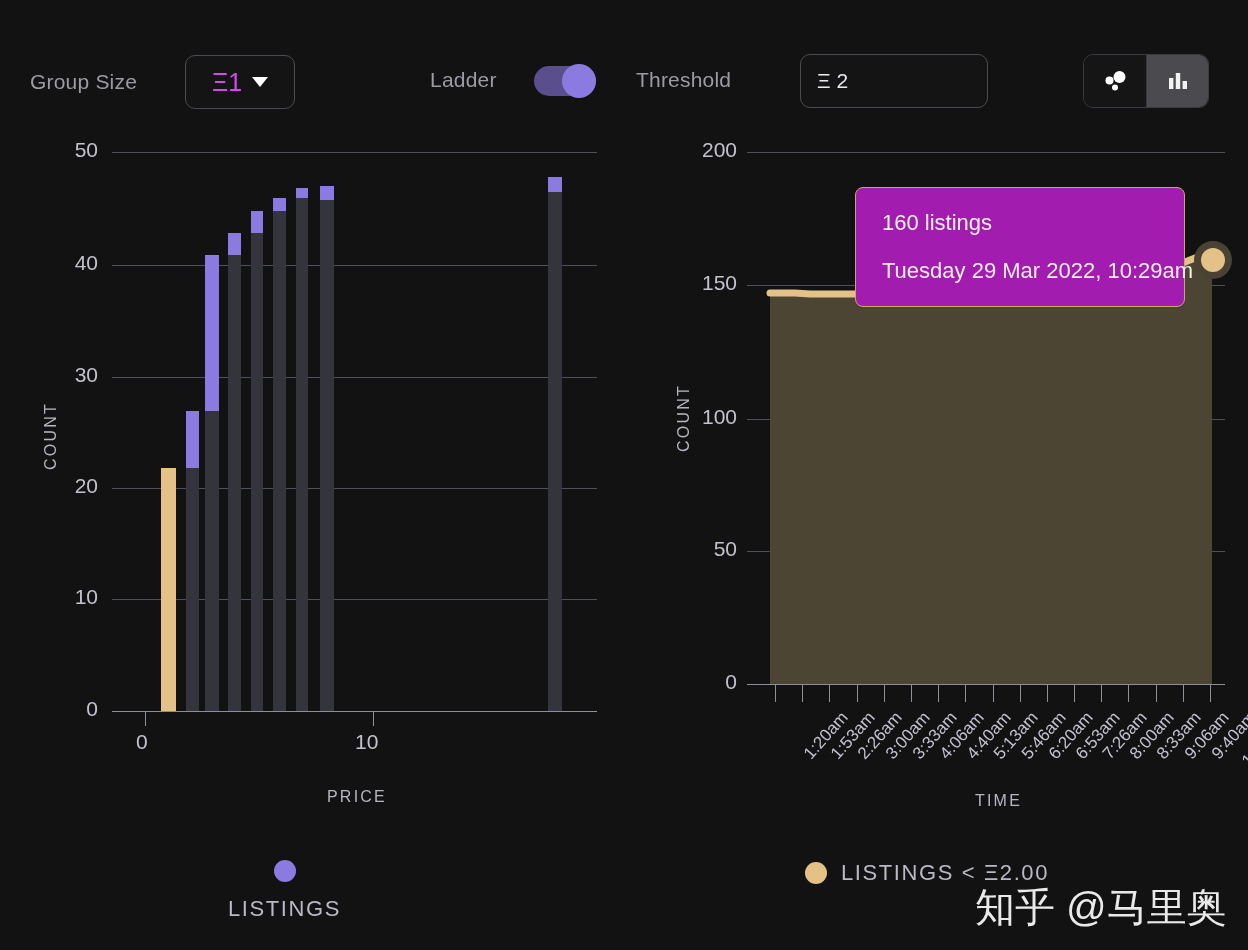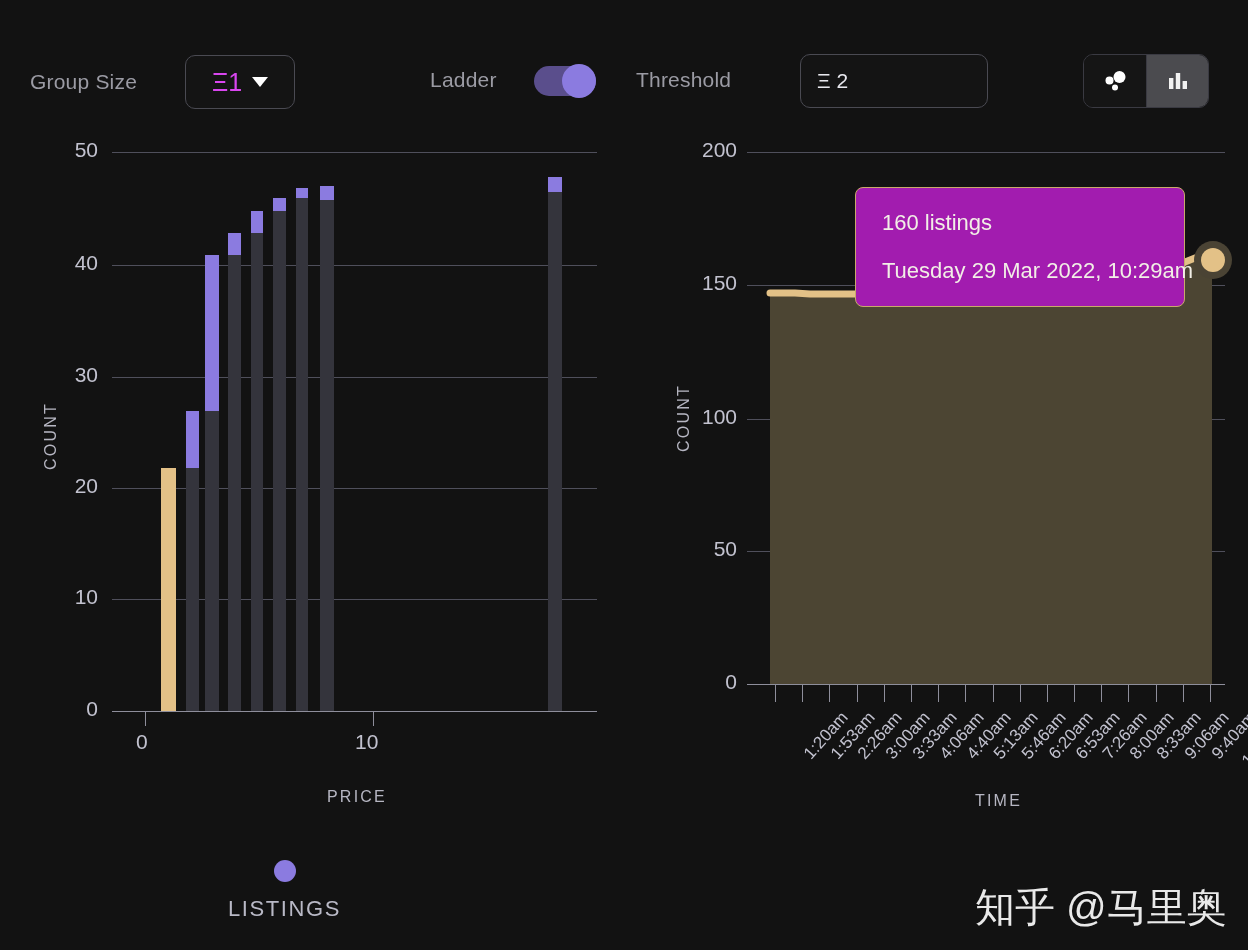--- a/index.html
+++ b/index.html
@@ -265,20 +265,24 @@
         <div class="rot-label" style="left: 541.625px; top: 708px;">9:06am</div>
         <div class="tickmark" style="left: 562.812px; top: 684px; height: 18px;"></div>
         <div class="rot-label" style="left: 568.812px; top: 708px;">9:40am</div>
         <div class="tickmark" style="left: 590px; top: 684px; height: 18px;"></div>
         <div class="rot-label" style="left: 596px; top: 708px;">10:13am</div>
       </div>
 
     <div class="axis-title" style="left:355px; top:792px;">TIME</div>
     <div class="axis-title vert" style="left:55px; top:452px;">COUNT</div>
 
+    <div class="legend" style="left:185px; top:860px;">
+      <span class="dot" style="background:#e3c187;"></span>
+      <span class="txt">LISTINGS &lt; Ξ2.00</span>
+    </div>
   </div>
 
   <div class="tooltip" style="left:855px; top:187px; width:330px;">
     <div class="t-line">160 listings</div>
     <div class="t-line">Tuesday 29 Mar 2022, 10:29am</div>
   </div>
 
   <div class="watermark" style="left:975px; top:880px;">知乎 @马里奥</div>
 
 </div>

